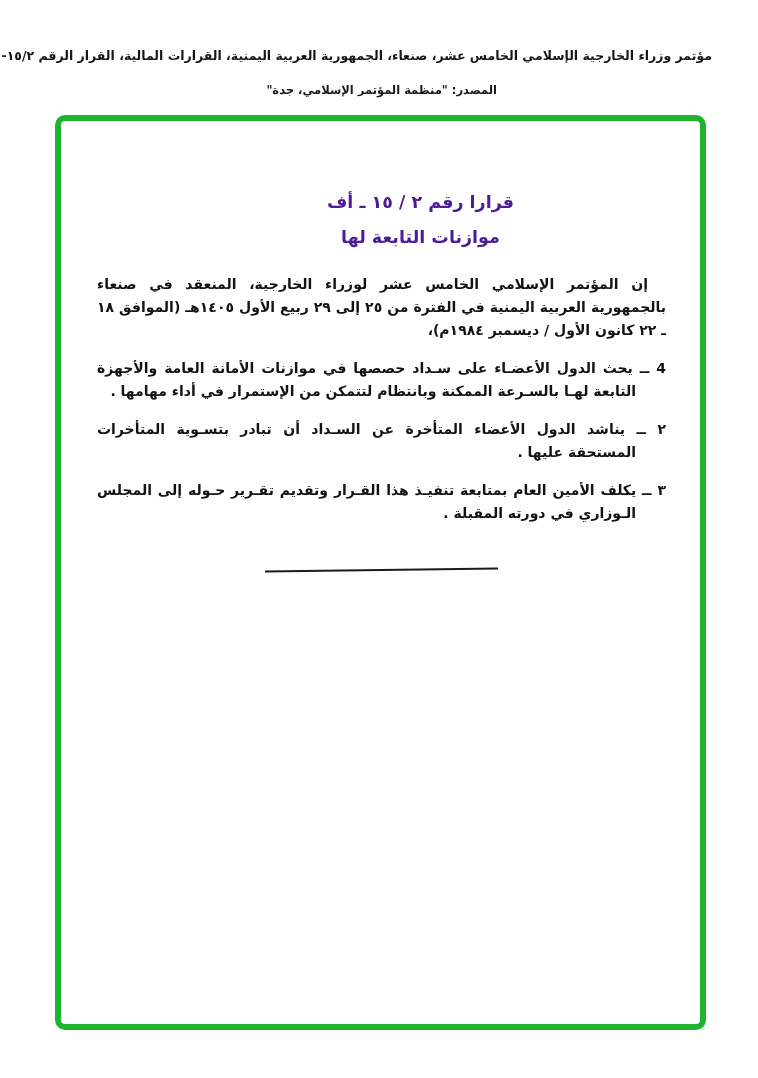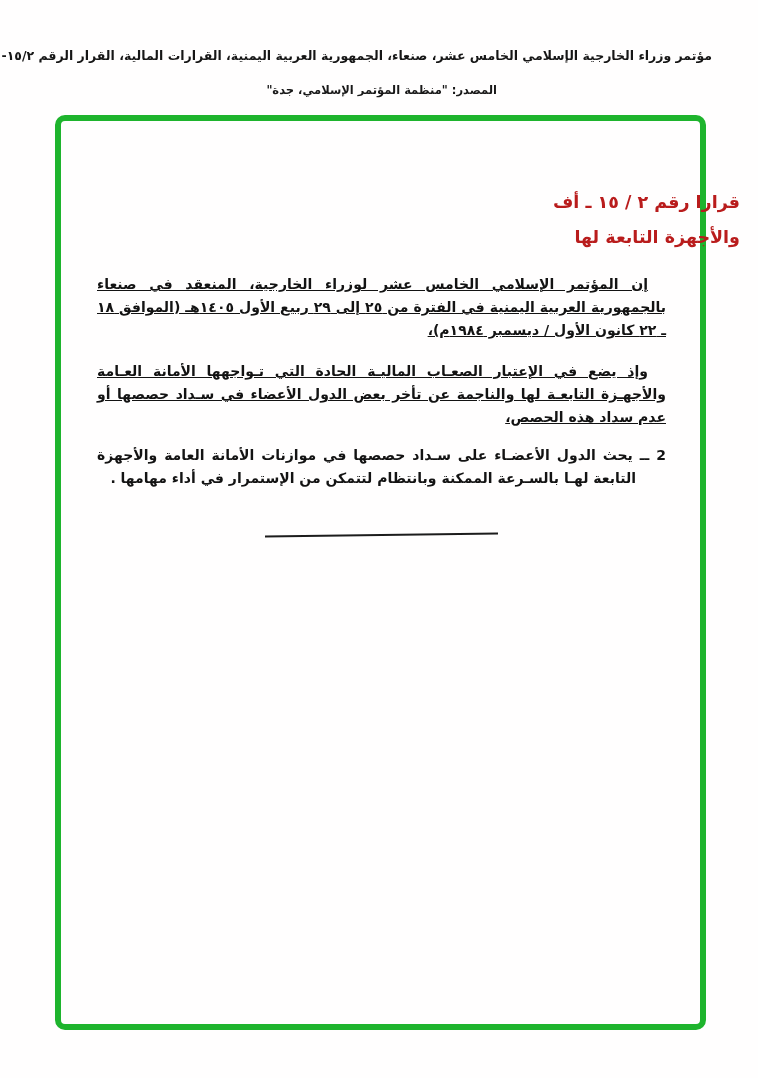--- a/index.html
+++ b/index.html
@@ -17,29 +17,29 @@
   .hdr-line2{
     position:absolute;top:83px;right:261px;
     font-size:11.5px;font-weight:bold;white-space:nowrap;color:#191919;
   }
   .frame{
     position:absolute;left:55px;top:115px;width:651px;height:915px;
     box-sizing:border-box;border:6px solid #1eb42d;border-radius:10px;
     background:transparent;
   }
   .title{
-    margin-top:64px;transform:translateX(40px);
-    font-size:17.5px;font-weight:bold;line-height:35px;color:#b91c1c;
+    margin-top:64px;text-align:center;transform:translateX(40px);
+    font-size:17.5px;font-weight:bold;line-height:35px;color:#4c1d95;
   }
   .content{
     padding:0 34px 0 36px;font-size:14px;font-weight:bold;
     line-height:23px;color:#131313;
   }
   .para{
-    margin:18px 0 0;text-align:justify;text-indent:18px;text-decoration:underline;
+    margin:18px 0 0;text-align:justify;text-indent:18px;
   }
   .item{
     margin:15px 0 0;text-align:justify;
     padding-right:30px;text-indent:-30px;
   }
   .rule{
     margin:44px auto 0;width:233px;height:0;
     border-top:2px solid #1c1c1c;transform:rotate(-0.7deg);
   }
 </style>
@@ -49,27 +49,28 @@
 <div class="page">
 
   <div class="hdr-line1">مؤتمر وزراء الخارجية الإسلامي الخامس عشر، صنعاء، الجمهورية العربية اليمنية، القرارات المالية، القرار الرقم ١٥/٢- أف</div>
 
   <div class="hdr-line2">المصدر:  "منظمة المؤتمر الإسلامي، جدة"</div>
 
   <div class="frame">
 
     <div class="title">
       <div>قرارا رقم ٢ / ١٥ ـ أف</div>
-      <div>والأجهزة التابعة لها</div>
+      <div>موازنات التابعة لها</div>
     </div>
 
     <div class="content">
       <p class="para">إن المؤتمر الإسلامي الخامس عشر لوزراء الخارجية، المنعقد في صنعاء بالجمهورية العربية اليمنية في الفترة من ٢٥ إلى ٢٩ ربيع الأول ١٤٠٥هـ (الموافق ١٨ ـ ٢٢ كانون الأول / ديسمبر ١٩٨٤م)،</p>
-      <p class="para">وإذ يضع في الإعتبار الصعـاب الماليـة الحادة التي تـواجهها الأمانة العـامة والأجهـزة التابعـة لها والناجمة عن تأخر بعض الدول الأعضاء في سـداد حصصها أو عدم سداد هذه الحصص،</p>
 
-      <p class="item">2 ــ يحث الدول الأعضـاء على سـداد حصصها في موازنات الأمانة العامة والأجهزة التابعة لهـا بالسـرعة الممكنة وبانتظام لتتمكن من الإستمرار في أداء مهامها .</p>
+      <p class="item">4 ــ يحث الدول الأعضـاء على سـداد حصصها في موازنات الأمانة العامة والأجهزة التابعة لهـا بالسـرعة الممكنة وبانتظام لتتمكن من الإستمرار في أداء مهامها .</p>
+      <p class="item">٢ ــ يناشد الدول الأعضاء المتأخرة عن السـداد أن تبادر بتسـوية المتأخرات المستحقة عليها .</p>
+      <p class="item">٣ ــ يكلف الأمين العام بمتابعة تنفيـذ هذا القـرار وتقديم تقـرير حـوله إلى المجلس الـوزاري في دورته المقبلة .</p>
 
       <div class="rule"></div>
     </div>
 
   </div>
 
 </div>
 
 </body></html>

